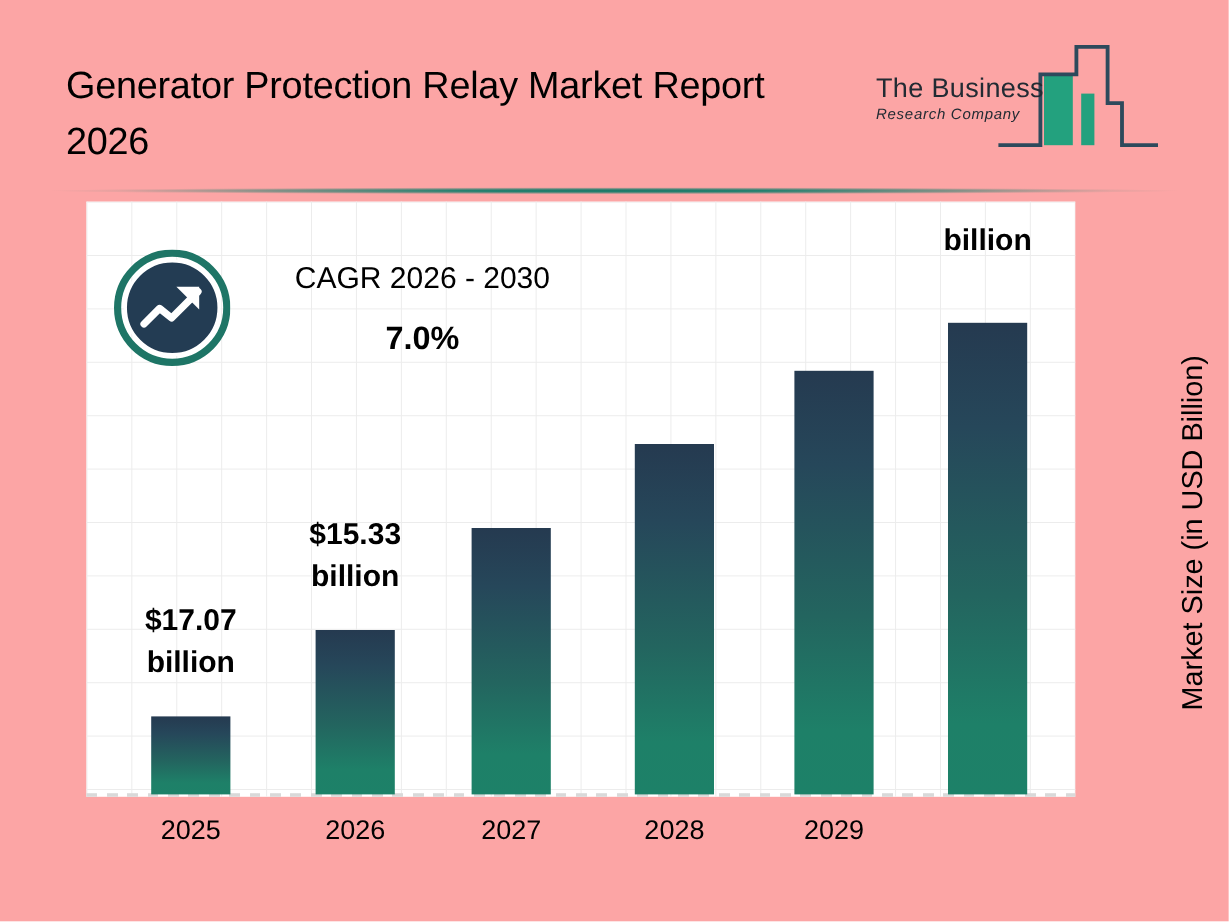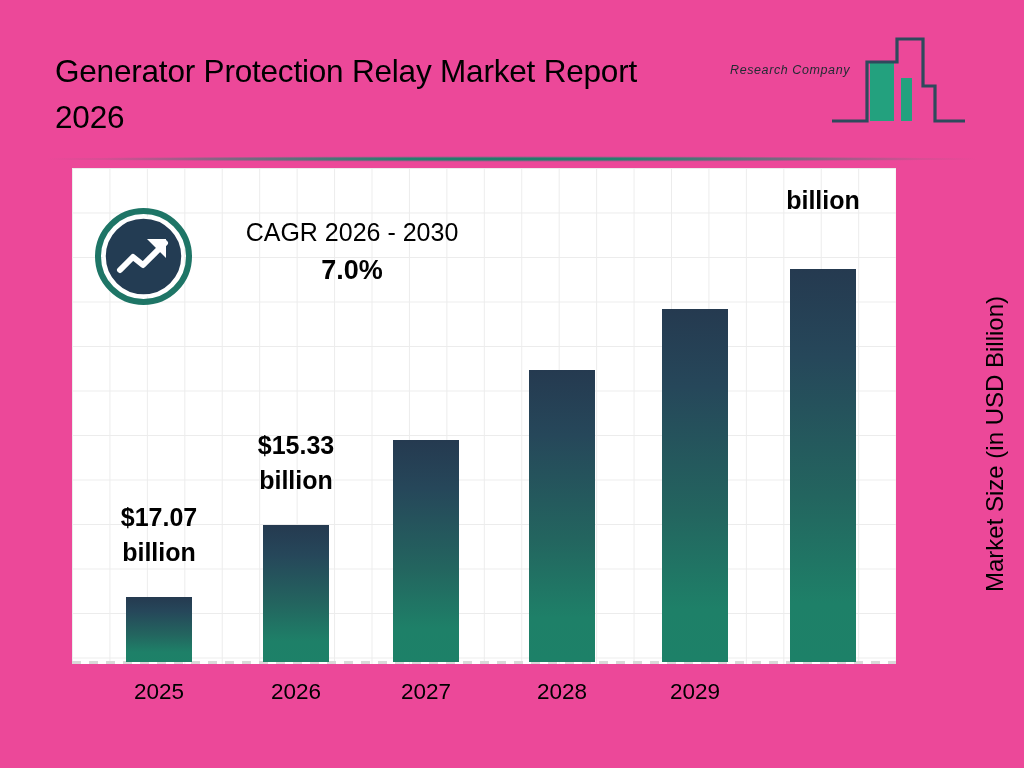--- a/index.html
+++ b/index.html
@@ -9,21 +9,21 @@
     height: 768px;
     background: #ffffff;
     font-family: "Liberation Sans", sans-serif;
     overflow: hidden;
   }
 
   #page {
     position: relative;
     width: 1024px;
     height: 768px;
-    background: #ec4899;
+    background: #fca5a5;
   }
 
   
   #header {
     position: absolute;
     left: 0; top: 0;
     width: 1024px;
     height: 160px;
   }
 
@@ -206,38 +206,39 @@
     color: #000000;
     font-weight: 400;
     white-space: nowrap;
   }
   #cagr-value {
     display: block;
     font-size: 27px;
     line-height: 36px;
     color: #000000;
     font-weight: bold;
-    margin-top: 4px;
+    margin-top: 16px;
   }
 </style>
 </head>
 <body>
 
 <div id="page">
 
   <div id="header">
     <div id="page-title">Generator Protection Relay Market Report 2026</div>
 
     <div id="logo">
       <svg id="logo-mark" viewBox="0 0 250 100">
         <rect x="148" y="30" width="24" height="58" fill="#23a17e"></rect>
         <rect x="179" y="45" width="11" height="43" fill="#23a17e"></rect>
         <polyline points="110,88 145,88 145,29 175,29 175,6 201,6 201,53 213,53 213,88 243,88" fill="none" stroke="#2d4a5c" stroke-width="3.2"></polyline>
       </svg>
       <div id="logo-text">
+        <span id="logo-line1">The Business</span>
         <span id="logo-line2">Research Company</span>
       </div>
     </div>
   </div>
 
   <div id="divider"></div>
 
   <div id="plot"></div>
   <div id="baseline"></div>
 

